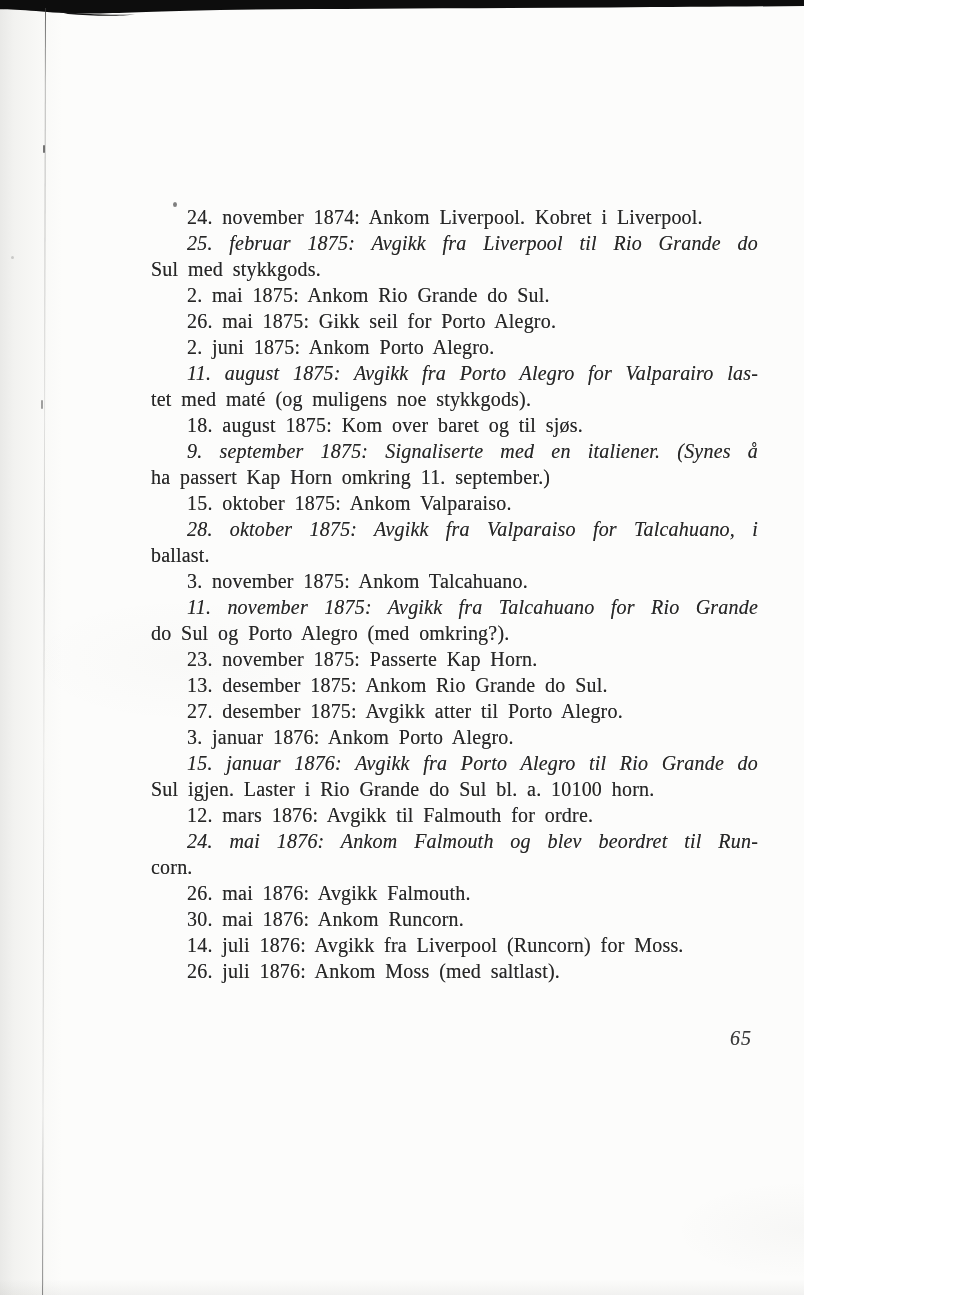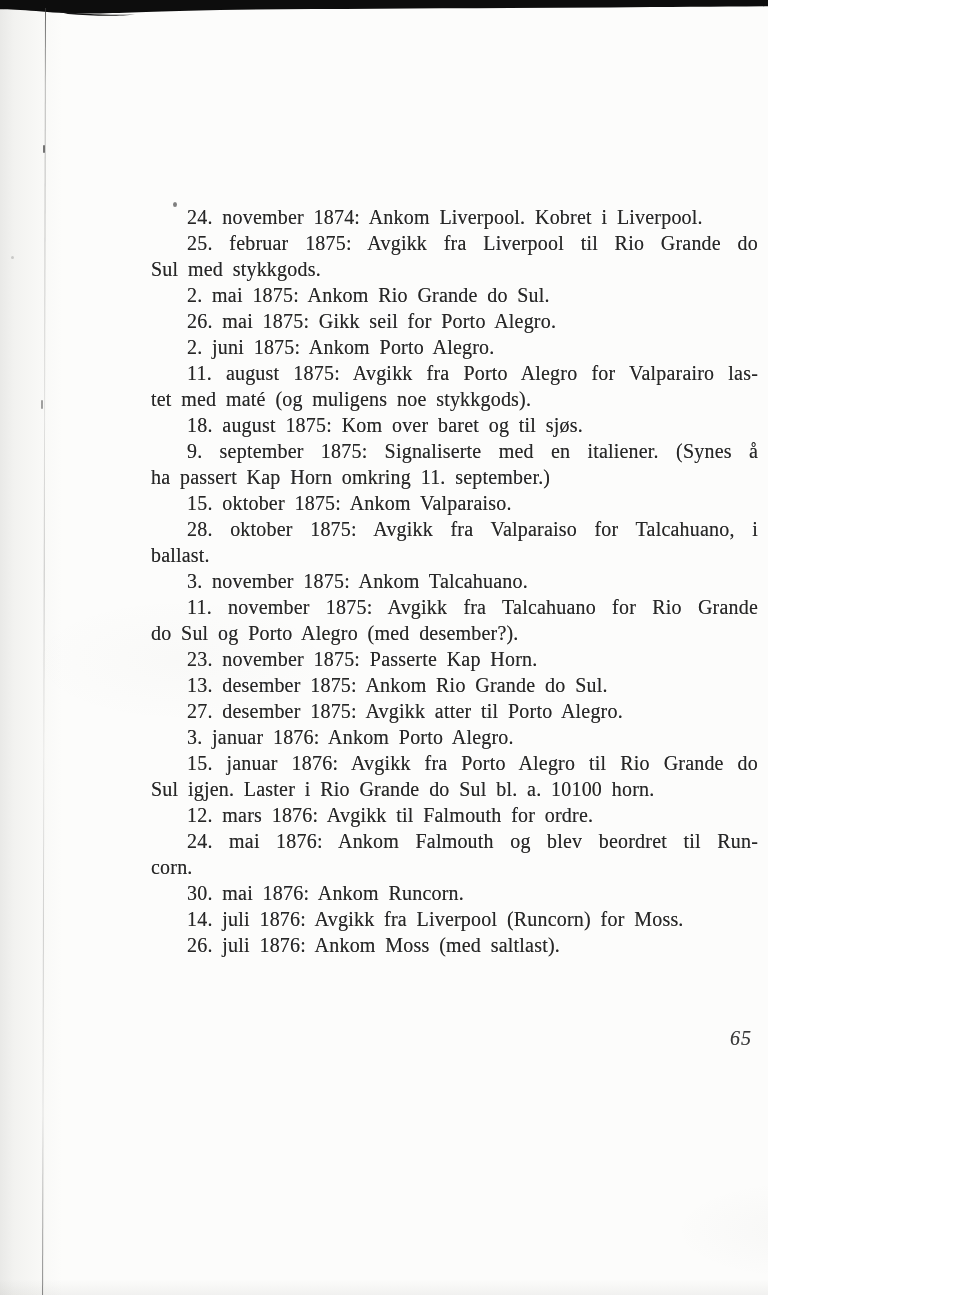--- a/index.html
+++ b/index.html
@@ -11,20 +11,21 @@
     position: relative;
     width: 768px;
     height: 1295px;
     overflow: hidden;
     font-family: "Liberation Serif", serif;
     background:
       radial-gradient(ellipse 180px 70px at 800px 1230px, rgba(90,90,80,0.03), rgba(90,90,80,0) 70%),
       radial-gradient(ellipse 220px 90px at 180px 660px, rgba(90,90,80,0.02), rgba(90,90,80,0) 70%),
       linear-gradient(to top, rgba(70,70,60,0.06) 0px, rgba(70,70,60,0) 16px),
       linear-gradient(to right, #e9e9e7 0px, #f2f2f0 14px, #f8f8f6 38px, #fcfcfb 62px, #fcfcfb 100%);
+    padding-left: 36px;
   }
   .top-bar {
     position: absolute;
     top: 0;
     left: 0;
     display: block;
   }
   .fold-line {
     position: absolute;
     left: 45px;
@@ -66,20 +67,21 @@
     color: #272727;
     word-spacing: 4.5px;
     letter-spacing: 0.2px;
     text-shadow: 0 0 0.5px rgba(45,45,45,0.55);
   }
   .line:not(.justify) { white-space: nowrap; }
   .line.indent { text-indent: 36px; }
   .line.justify {
     text-align: justify;
     text-align-last: justify;
+    font-style: italic;
   }
   .page-number {
     position: absolute;
     left: 730px;
     top: 1026px;
     font-size: 20px;
     line-height: 24px;
     font-style: italic;
     color: #3a3a3a;
     letter-spacing: 1px;
@@ -118,30 +120,31 @@
       <div class="line indent justify">11. august 1875: Avgikk fra Porto Alegro for Valparairo las-</div>
       <div class="line">tet med maté (og muligens noe stykkgods).</div>
       <div class="line indent">18. august 1875: Kom over baret og til sjøs.</div>
       <div class="line indent justify">9. september 1875: Signaliserte med en italiener. (Synes å</div>
       <div class="line">ha passert Kap Horn omkring 11. september.)</div>
       <div class="line indent">15. oktober 1875: Ankom Valparaiso.</div>
       <div class="line indent justify">28. oktober 1875: Avgikk fra Valparaiso for Talcahuano, i</div>
       <div class="line">ballast.</div>
       <div class="line indent">3. november 1875: Ankom Talcahuano.</div>
       <div class="line indent justify">11. november 1875: Avgikk fra Talcahuano for Rio Grande</div>
-      <div class="line">do Sul og Porto Alegro (med desember?).</div>
+      <div class="line">do Sul og Porto Alegro (med omkring?).</div>
       <div class="line indent">23. november 1875: Passerte Kap Horn.</div>
       <div class="line indent">13. desember 1875: Ankom Rio Grande do Sul.</div>
       <div class="line indent">27. desember 1875: Avgikk atter til Porto Alegro.</div>
       <div class="line indent">3. januar 1876: Ankom Porto Alegro.</div>
       <div class="line indent justify">15. januar 1876: Avgikk fra Porto Alegro til Rio Grande do</div>
       <div class="line">Sul igjen. Laster i Rio Grande do Sul bl. a. 10100 horn.</div>
       <div class="line indent">12. mars 1876: Avgikk til Falmouth for ordre.</div>
       <div class="line indent justify">24. mai 1876: Ankom Falmouth og blev beordret til Run-</div>
       <div class="line">corn.</div>
+      <div class="line indent">26. mai 1876: Avgikk Falmouth.</div>
       <div class="line indent">30. mai 1876: Ankom Runcorn.</div>
       <div class="line indent">14. juli 1876: Avgikk fra Liverpool (Runcorn) for Moss.</div>
       <div class="line indent">26. juli 1876: Ankom Moss (med saltlast).</div>
     </div>
 
   <div class="page-number">65</div>
 
 </div>
 
 </body></html>

